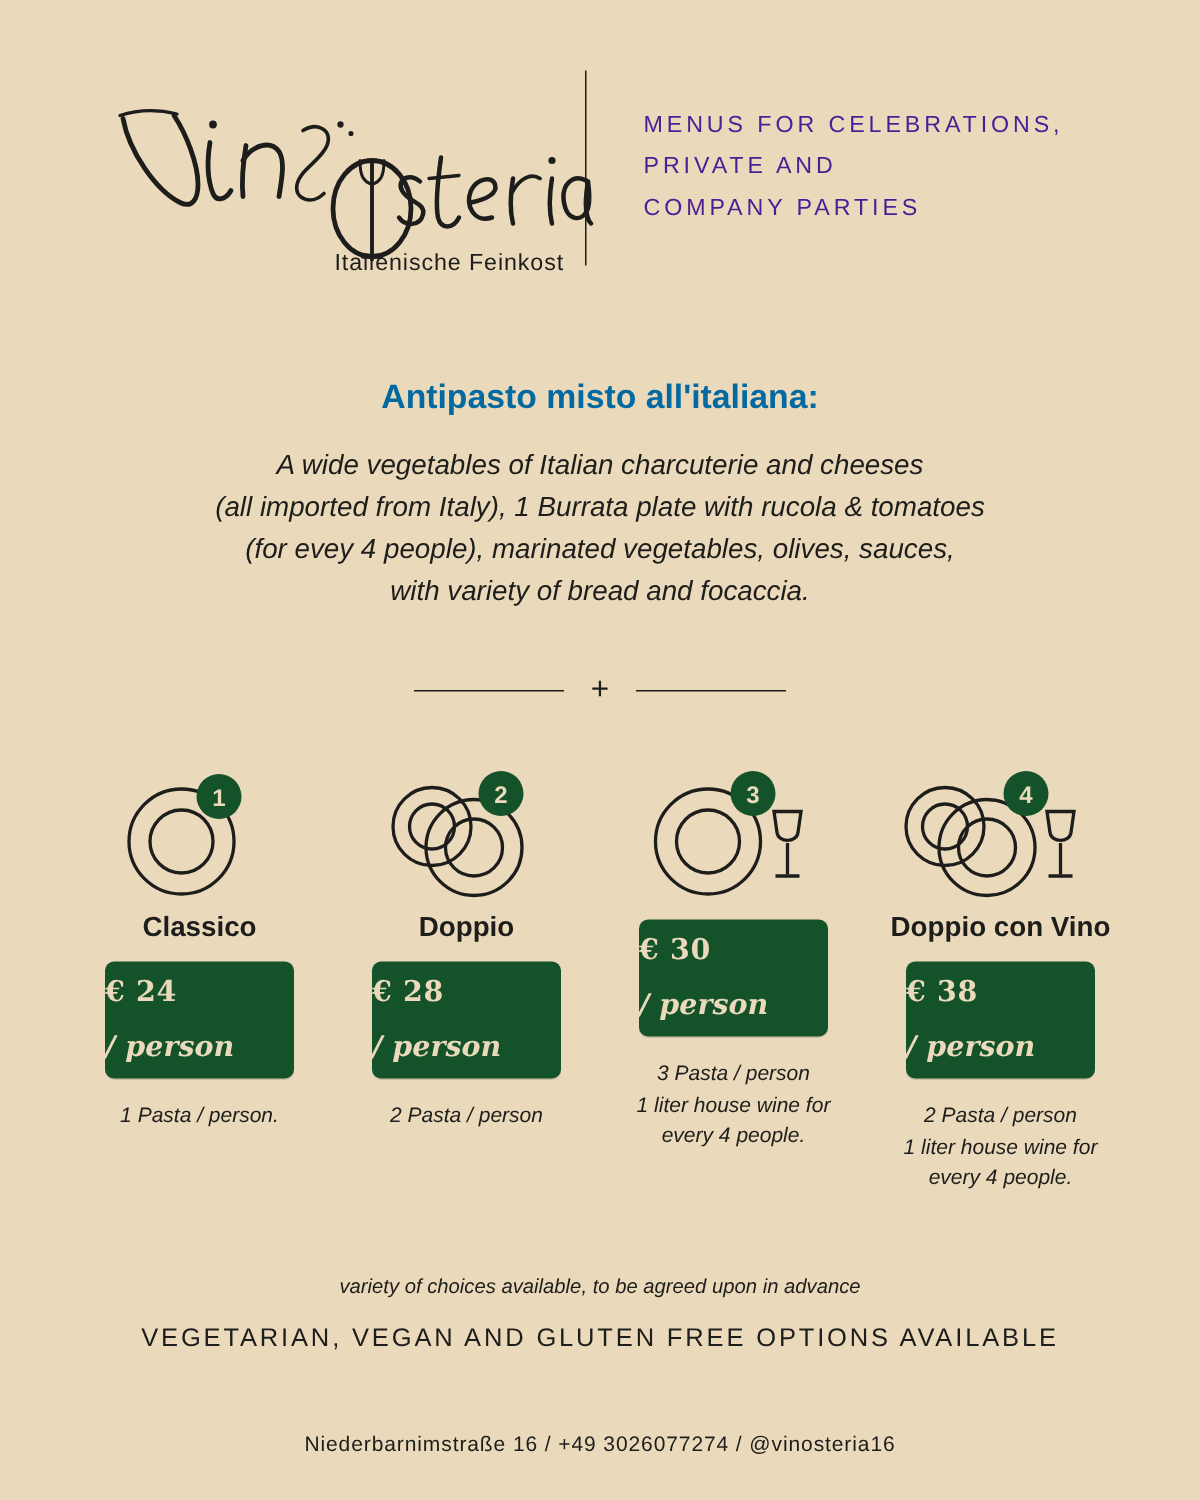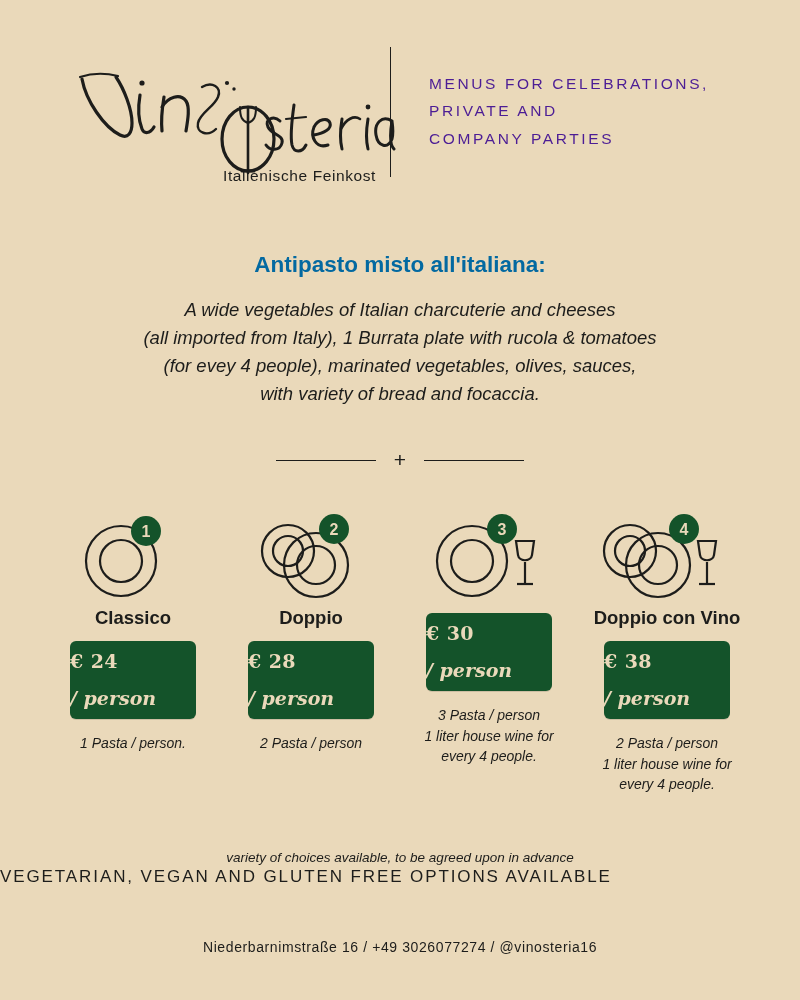--- a/index.html
+++ b/index.html
@@ -175,23 +175,24 @@
   }
 
   
   .footnote {
     text-align: center;
     font-style: italic;
     font-size: 13.5px;
     margin-top: 56px;
   }
   .diet-line {
+    text-align: center;
     font-size: 17px;
     letter-spacing: 1.9px;
-    margin-top: 2px;
+    margin-top: 17px;
     font-weight: 500;
   }
   .contact-line {
     text-align: center;
     font-size: 14px;
     letter-spacing: 0.6px;
     margin-top: 52px;
   }
 </style>
 </head>

